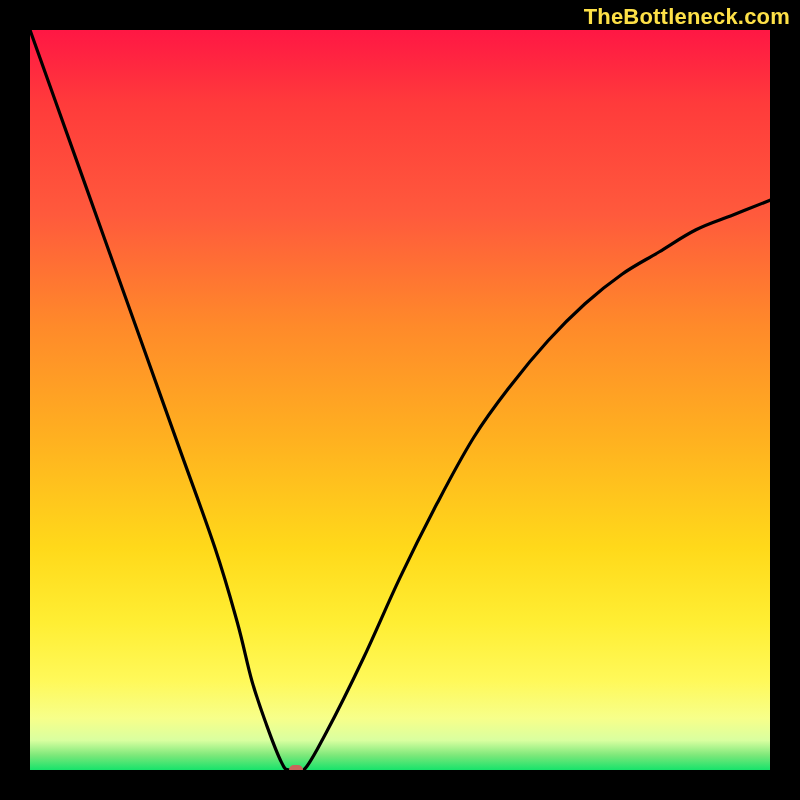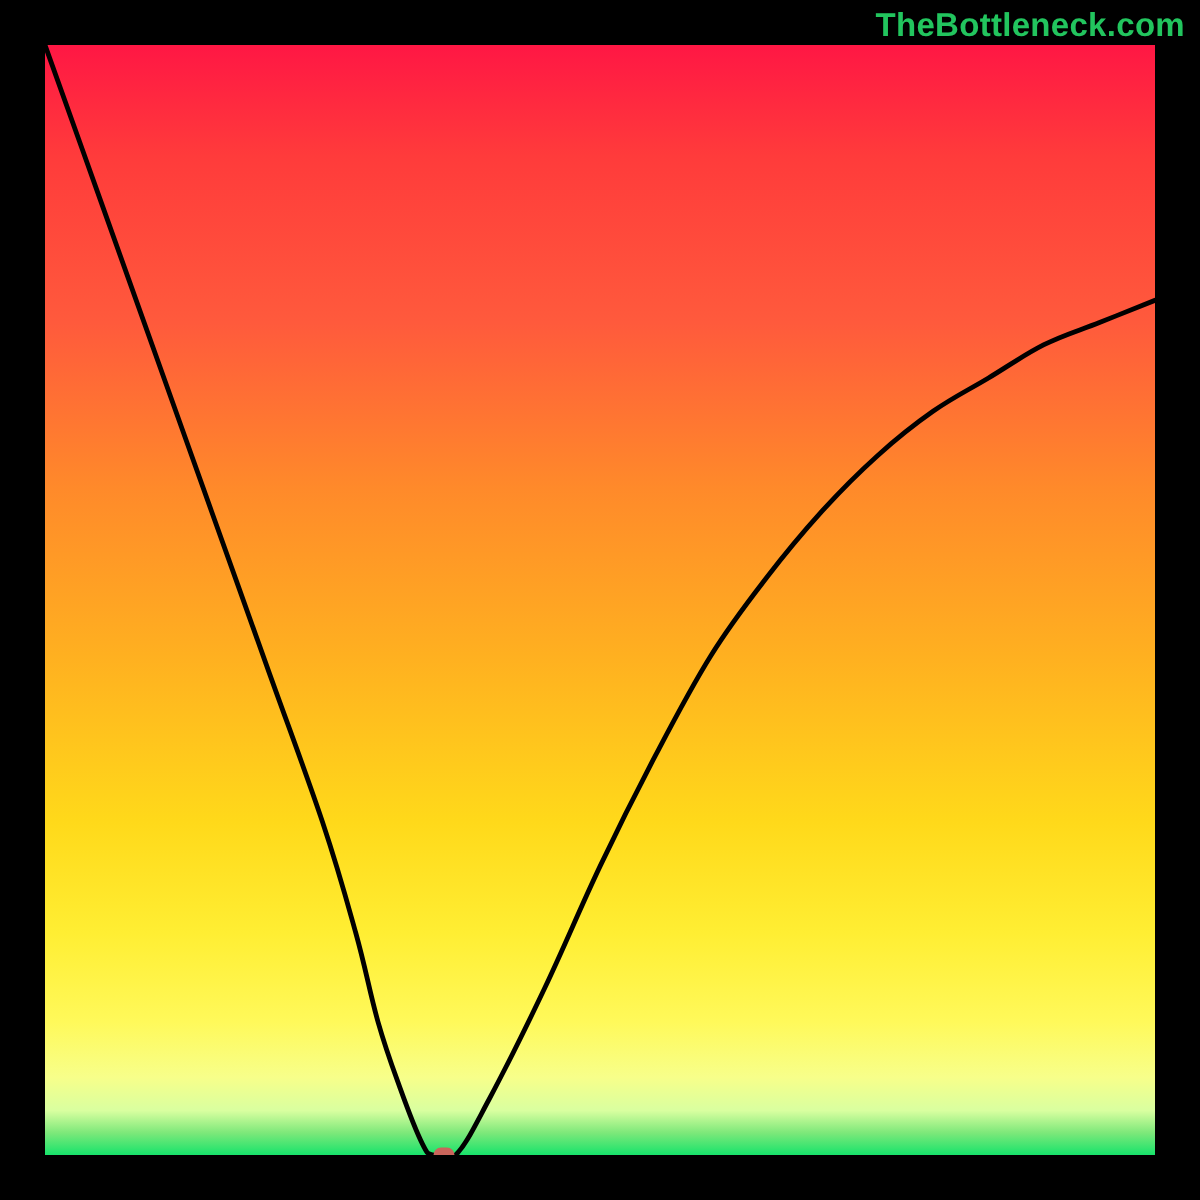--- a/index.html
+++ b/index.html
@@ -14,21 +14,21 @@
   .frame {
     position: relative;
     width: 800px;
     height: 800px;
     background: #000;
   }
   .watermark {
     position: absolute;
     top: 4px;
     right: 10px;
-    color: #22c55e;
+    color: #fde047;
     font-size: 22px;
     font-weight: 600;
     letter-spacing: 0.2px;
     z-index: 20;
   }
   .plot-area {
     position: absolute;
     
     left: 30px;
     top: 30px;

